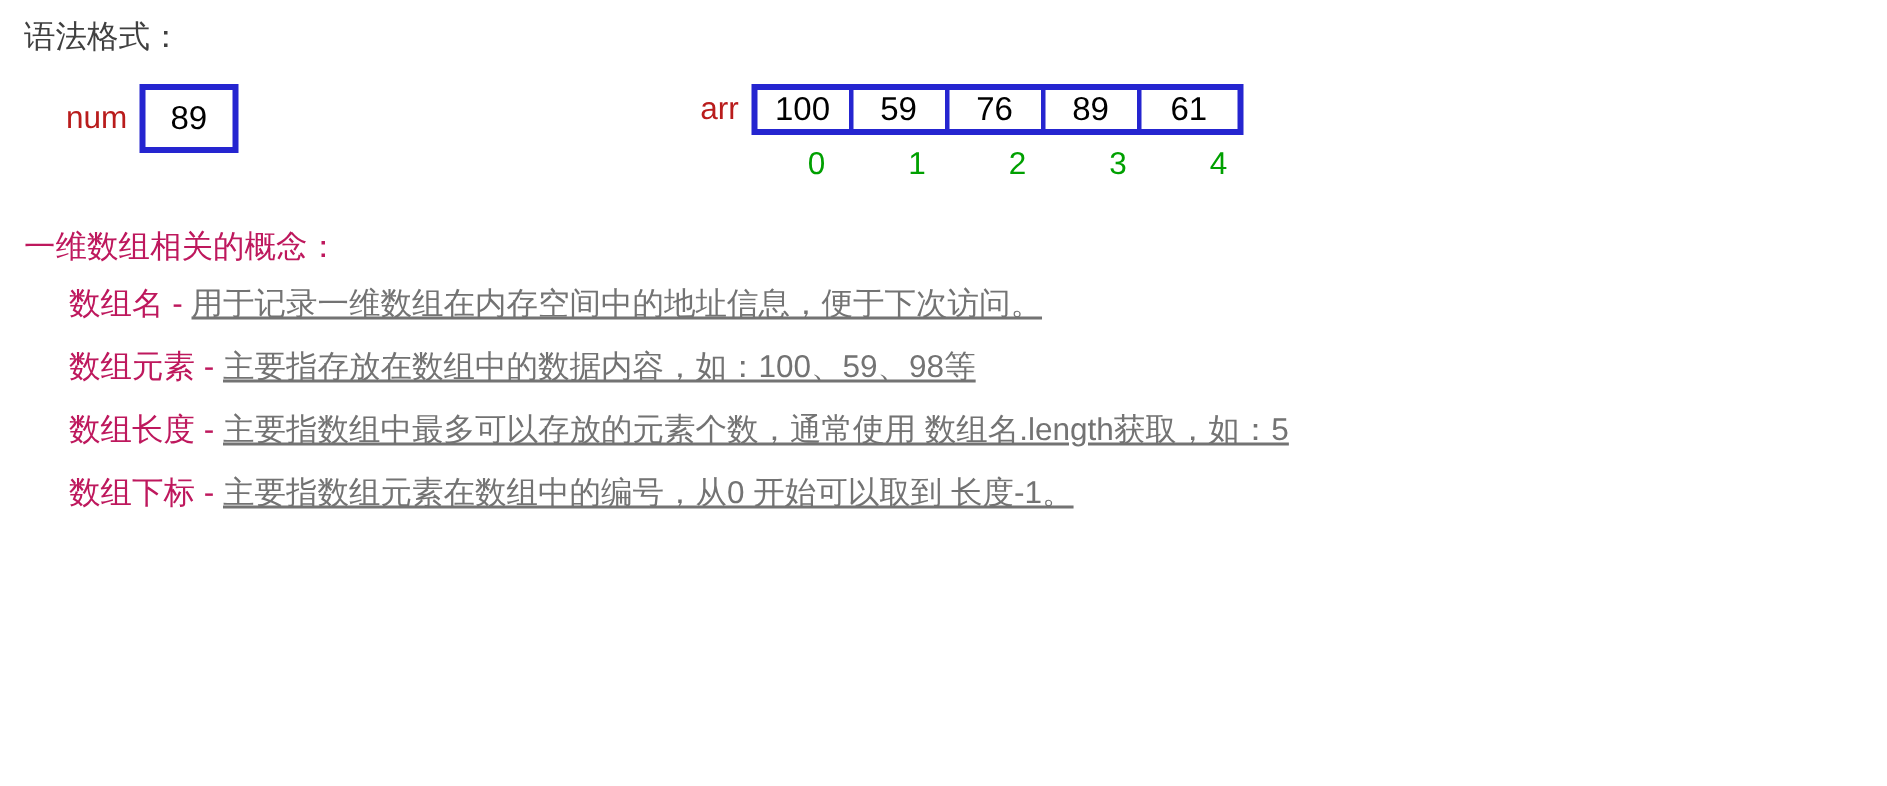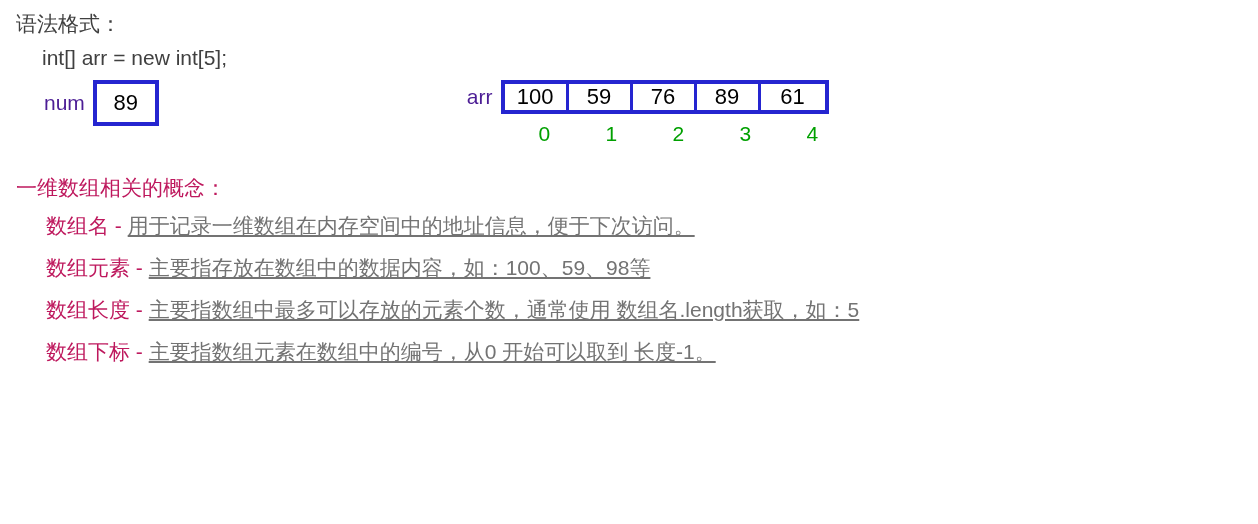--- a/index.html
+++ b/index.html
@@ -8,21 +8,21 @@
       font-family: "Microsoft YaHei", Arial, sans-serif;
       font-size: 21px;
       color: #000;
       background: #fff;
       width: 1258px;
       box-sizing: border-box;
     }
     .green { color: #404040; }
     .red { color: #be185d; }
     .blue { color: #737373; text-decoration: underline; }
-    .black { color: #4c1d95; }
+    .black { color: #b91c1c; }
     .section-title { margin-top: 2px; margin-bottom: 8px; }
     .syntax-row { margin-left: 26px; margin-bottom: 10px; display: flex; }
     .syntax-left { width: 450px; }
 
     .diagram-row { margin-left: 28px; display: flex; align-items: flex-start; }
     .single-block {
       display: flex; align-items: center;
     }
     .box {
       border: 4px solid #2525d0;
@@ -65,21 +65,20 @@
       margin-bottom: 14px;
     }
     .indent0 { margin-left: 0; }
   </style>
 </head>
 <body>
 
 <div class="section-title green">语法格式：</div>
 
 <div class="syntax-row">
-  <div class="green">int[] arr = new int[5];</div>
 </div>
 
 <div class="diagram-row">
   <div class="single-block">
     <span class="black">num</span>
     <div class="box">
         <span>89</span>
       </div>
   </div>
   <div class="arr-area">

